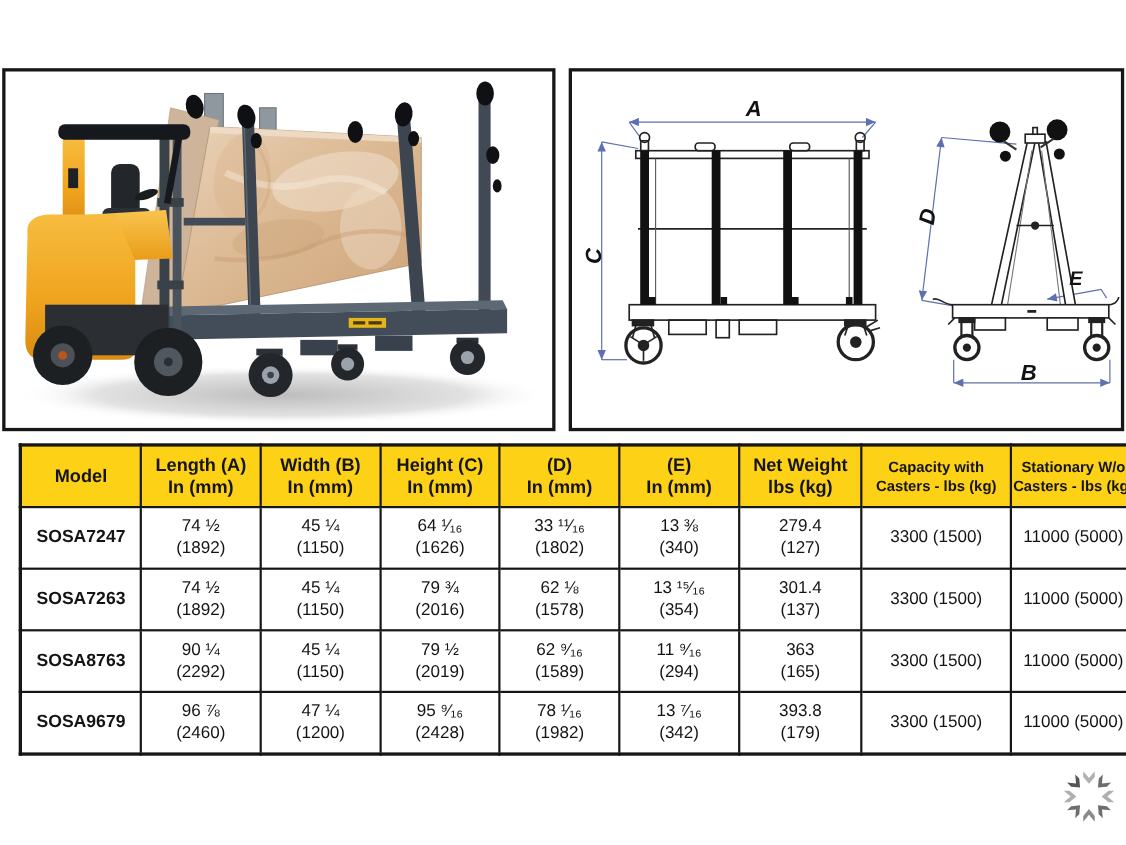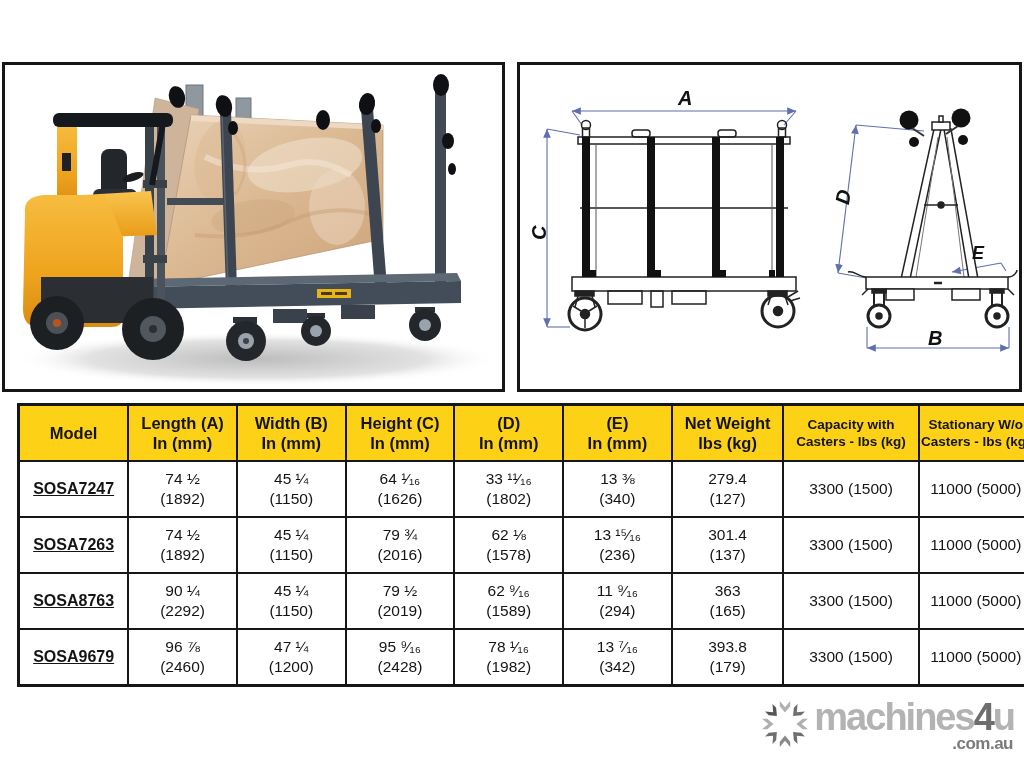--- a/index.html
+++ b/index.html
@@ -7,21 +7,21 @@
   .panel{position:absolute;background:#fff;border:3px solid #161616;box-sizing:border-box;}
   #photo-panel{left:2px;top:62px;width:503px;height:330px;}
   #diagram-panel{left:517px;top:62px;width:505px;height:330px;}
   .panel svg{display:block;width:100%;height:100%;}
   #spec-table-wrap{position:absolute;left:3px;top:403px;width:1018px;margin-left:14px;}
   table.spec{border-collapse:collapse;width:100%;table-layout:fixed;border:3px solid #161616;}
   table.spec th, table.spec td{border:2px solid #161616;text-align:center;vertical-align:middle;padding:0;color:#141414;}
   table.spec th{background:#fdd116;font-size:16.5px;line-height:20px;font-weight:bold;padding:7px 1px;}
   table.spec th.sm{font-size:13.5px;line-height:17px;}
   table.spec td{font-size:15.5px;line-height:20px;padding:7px 1px;font-weight:400;background:#fff;}
-  table.spec td.model{font-weight:bold;font-size:16px;text-decoration:underline;}
+  table.spec td.model{font-weight:bold;font-size:16px;}
   col.c-model{width:10.8%;} col.c-std{width:10.7%;} col.c-net{width:11.0%;}
   col.c-cap{width:13.3%;} col.c-sta{width:11.3%;}
   .dim{font:italic bold 20px "Liberation Sans",sans-serif;fill:#111;}
   .dimE{font:italic bold 18px "Liberation Sans",sans-serif;fill:#111;}
   #logo{position:absolute;top:698px;right:10px;display:flex;align-items:flex-start;gap:5px;}
   #logo .txt{display:flex;flex-direction:column;align-items:flex-end;line-height:1;}
   .logo-main{font-size:38px;font-weight:bold;letter-spacing:-2px;color:#b3b3b3;white-space:nowrap;}
   .logo-main .num{color:#6d6d6d;}
   .logo-suffix{font-size:17px;font-weight:bold;color:#7a7a7a;margin-top:-1px;margin-right:1px;letter-spacing:-0.5px;}
 </style>
@@ -365,21 +365,21 @@
         <td>
             <div>79 ¾</div>
             <div>(2016)</div>
           </td>
         <td>
             <div>62 ⅛</div>
             <div>(1578)</div>
           </td>
         <td>
             <div>13 ¹⁵⁄₁₆</div>
-            <div>(236)</div>
+            <div>(354)</div>
           </td>
         <td>
             <div>301.4</div>
             <div>(137)</div>
           </td>
         <td>
             <div>3300 (1500)</div>
           </td>
         <td>
             <div>11000 (5000)</div>
@@ -477,17 +477,13 @@
           <path d="M18,1 L23,7 L28,1 L28,6 L23,12 L18,6 Z" fill="#6e6e6e"></path>
         </g>
       <g transform="rotate(270 23 23)">
           <path d="M18,1 L23,7 L28,1 L28,6 L23,12 L18,6 Z" fill="#b0b0b0"></path>
         </g>
       <g transform="rotate(315 23 23)">
           <path d="M18,1 L23,7 L28,1 L28,6 L23,12 L18,6 Z" fill="#555555"></path>
         </g>
     </g>
   </svg>
-  <div class="txt">
-    <div class="logo-main"><span>machines</span><span class="num">4</span><span>u</span></div>
-    <div class="logo-suffix">.com.au</div>
-  </div>
 </div>
 
 </body></html>

